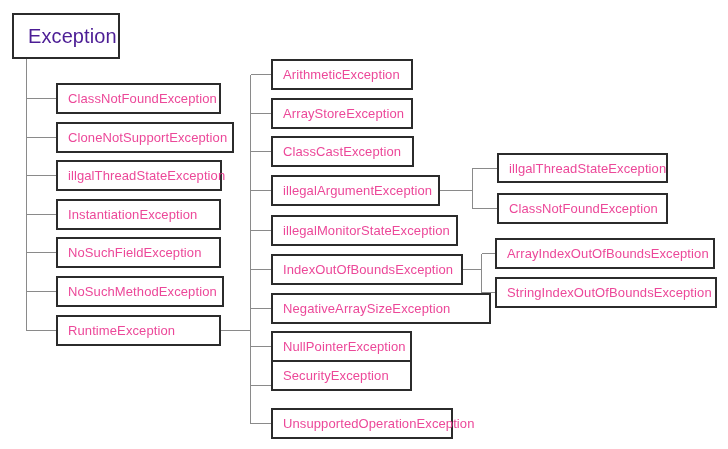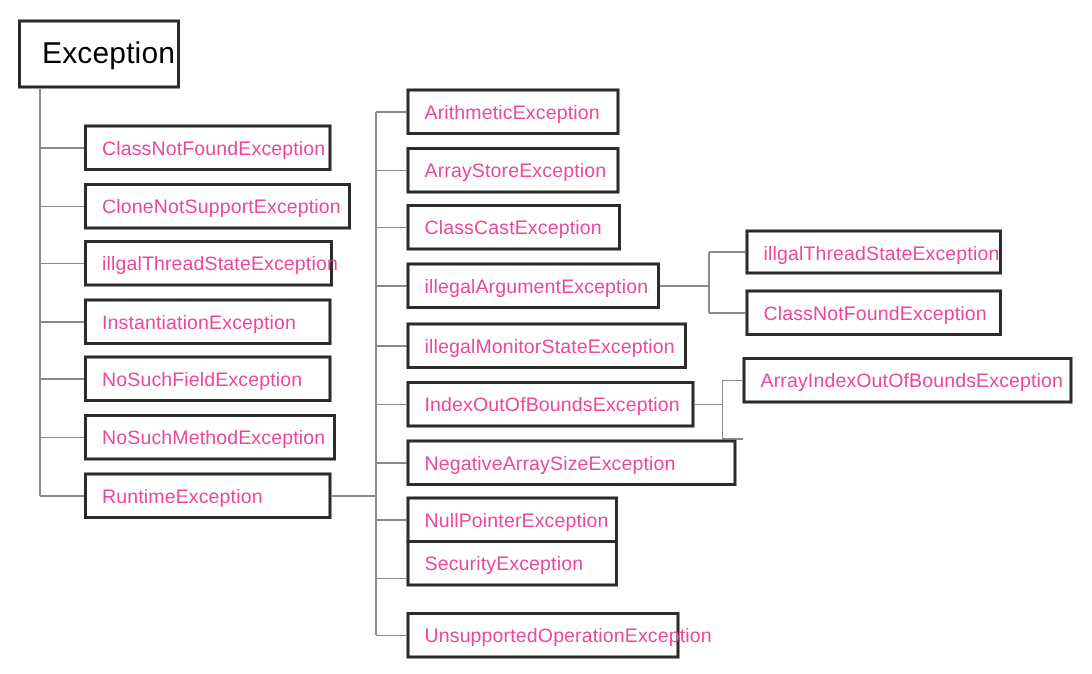--- a/index.html
+++ b/index.html
@@ -22,21 +22,21 @@
     padding-left:10px;
     font-size:13px;
     color:#ec4899;
     letter-spacing:0.1px;
     white-space:nowrap;
   }
   .node.root {
     height:46px;
     font-size:20px;
     padding-left:14px;
-    color:#000000;
+    color:#4c1d95;
   }
   .node span { display:inline-block; }
 </style>
 </head>
 <body>
 
 <div class="canvas">
 
   <svg class="wires" viewBox="0 0 728 449" xmlns="http://www.w3.org/2000/svg" stroke="#8a8a8a" stroke-width="1" shape-rendering="crispEdges">
 
@@ -133,14 +133,17 @@
   <div class="node" style="left:497px; top:153px; width:171px; height:30px;">
     <span>illgalThreadStateException</span>
   </div>
   <div class="node" style="left:497px; top:193px; width:171px; height:31px;">
     <span>ClassNotFoundException</span>
   </div>
 
   <div class="node" style="left:495px; top:238px; width:220px; height:31px;">
     <span>ArrayIndexOutOfBoundsException</span>
   </div>
+  <div class="node" style="left:495px; top:277px; width:222px; height:31px;">
+    <span>StringIndexOutOfBoundsException</span>
+  </div>
 
 </div>
 
 </body></html>

